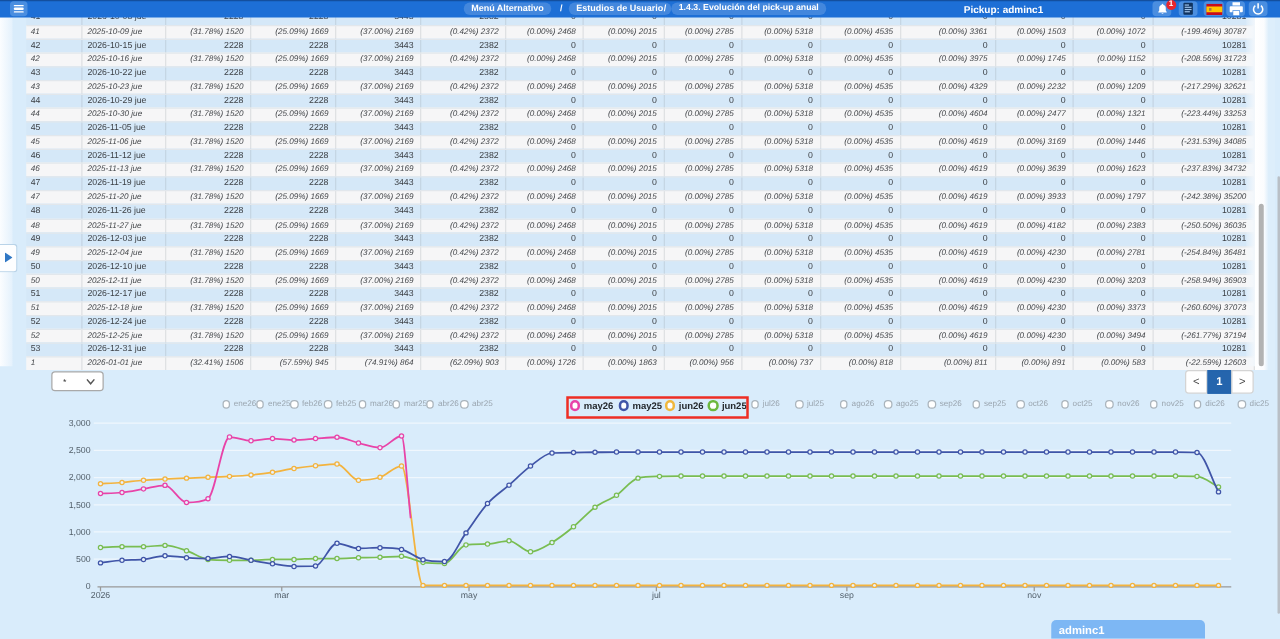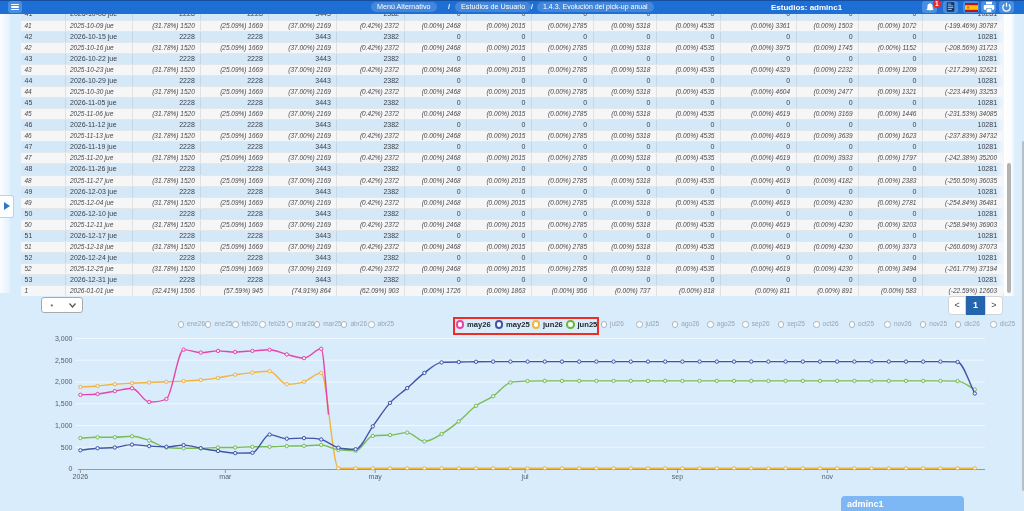--- a/index.html
+++ b/index.html
@@ -9,21 +9,21 @@
 .tr:first-child { border-top:none; }
 .r26 { background:#d5e8f8; color:#3b3f44; font-size:7px; }
 .r25 { background:#f6f6f7; color:#45484c; font-style:italic; font-size:6.5px; }
 .c { height:100%; border-right:1px solid rgba(140,150,160,0.22); line-height:10.6px; overflow:hidden; white-space:nowrap; }
 .c0 { width:44.5px; padding-left:3.5px; }
 .c1 { width:67.8px; padding-left:4.5px; }
 .n { text-align:right; padding-right:5.5px; }
 #header { position:absolute; left:0; top:0; width:1024px; height:14px; background:#1d6fd6; border-top:1.5px solid #134f9e; z-index:30; }
 #hambtn { position:absolute; left:8px; top:1px; width:14px; height:12px; background:#4a8ee0; border-radius:3px; z-index:31; }
 #hambtn i { position:absolute; left:3px; width:8px; height:1.4px; background:#fff; border-radius:1px; }
-.bc { position:absolute; top:2px; height:10px; line-height:10px; border-radius:5px; background:rgba(255,255,255,0.17); color:#fff; font-size:7.2px; font-weight:normal; padding:0 6px; z-index:31;text-align:right; }
+.bc { position:absolute; top:2px; height:10px; line-height:10px; border-radius:5px; background:rgba(255,255,255,0.17); color:#fff; font-size:7.2px; font-weight:bold; padding:0 6px; z-index:31;text-align:right; }
 .slash { position:absolute; top:2px; color:#fff; font-size:7.2px; font-weight:bold; z-index:31; }
 #usr { position:absolute; left:771px; top:2.5px; color:#fff; font-size:8px; font-weight:bold; z-index:31; }
 .hbtn { position:absolute; top:1px; height:12px; background:#4a8ee0; border-radius:3px; z-index:31; display:flex; align-items:center; justify-content:center; }
 .hbtn svg { display:block; }
 .badge { position:absolute; right:-4px; top:-1.5px; background:#e8262c; color:#fff; font-size:6.5px; font-weight:bold; width:8.5px; height:8.5px; line-height:8.5px; border-radius:4.5px; text-align:center; }
 #vscroll { position:absolute; left:1004px; top:14px; width:15.5px; height:282px; background:linear-gradient(to right,#ffffff 0,#fbfcfe 45%,#ddeefb 68%); }
 #vthumb { position:absolute; left:2.7px; top:148.5px; width:4.7px; height:130px; background:#b2b2b2; border-radius:2.5px; }
 #pgthumb { position:absolute; left:1021.5px; top:141px; width:2.5px; height:350px; background:#b9bfc6; border-radius:2px; }
 #expander { position:absolute; left:0; top:195.3px; width:14px; height:23px; background:#fdfeff; border:1px solid #b9d3e8; border-left:none; border-radius:0 3px 3px 0; z-index:5; }
 #expander svg { margin:6px 0 0 4px; }
@@ -504,21 +504,21 @@
 <div id="hambtn">
     <i style="top:2.6px"></i>
     <i style="top:5.3px"></i>
     <i style="top:8px"></i>
   </div>
 <div class="bc" style="left:371px">Menú Alternativo</div>
 <span class="slash" style="left:448px">/</span>
 <div class="bc" style="left:455px">Estudios de Usuario</div>
 <span class="slash" style="left:531px">/</span>
 <div class="bc" style="left:537px;font-size:7px">1.4.3. Evolución del pick-up anual</div>
-<div id="usr">Estudios: adminc1</div>
+<div id="usr">Pickup: adminc1</div>
 
 <div class="hbtn" style="left:922px;width:15px">
  <svg width="10" height="10" viewBox="0 0 16 16">
       <path fill="#fff" d="M8 1.5c-.6 0-1 .4-1 1v.4C5 3.4 3.8 5 3.8 7v3.2L2.6 12v.8h10.8V12l-1.2-1.8V7c0-2-1.2-3.6-3.2-4.1v-.4c0-.6-.4-1-1-1zM6.6 13.6a1.5 1.5 0 0 0 2.8 0z"></path>
     </svg>
  <span class="badge">1</span>
 </div>
 <div class="hbtn" style="left:943px;width:15px">
  <svg width="11" height="12" viewBox="0 0 16 16">
       <rect x="2.5" y="1" width="11" height="14" rx="1.2" fill="#10335f"></rect>

